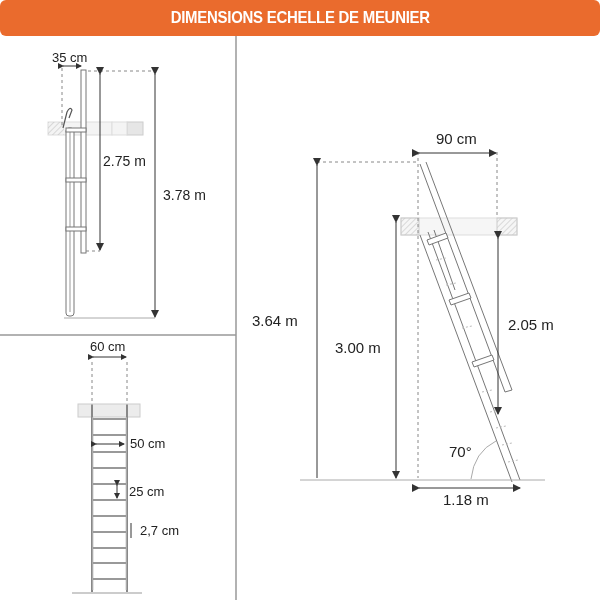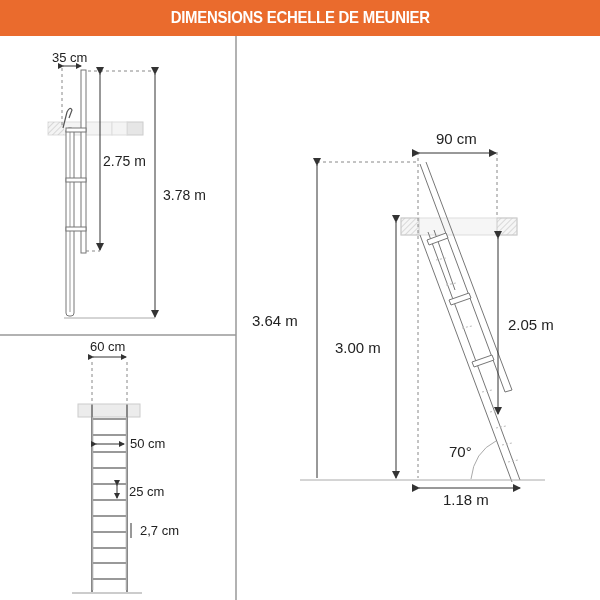--- a/index.html
+++ b/index.html
@@ -1,17 +1,17 @@
 <!DOCTYPE html>
 <html><head>
 <meta charset="utf-8">
 <style>
   html,body{margin:0;padding:0;background:#fff;}
   body{width:600px;height:600px;position:relative;overflow:hidden;font-family:"Liberation Sans",sans-serif;}
-  .header{position:absolute;left:0;top:0;width:600px;height:36px;background:#ea6b2d;display:flex;align-items:center;justify-content:center;}
+  .header{position:absolute;left:0;top:0;width:600px;height:36px;background:#ea6b2d;display:flex;align-items:center;justify-content:center;border-radius:6px;}
   .header-title{color:#fff;font-family:"Liberation Sans",sans-serif;font-weight:bold;font-size:17px;letter-spacing:-0.3px;transform:scaleX(0.88);}
   svg.diagram{position:absolute;left:0;top:0;}
   .lbl{font-family:"Liberation Sans",sans-serif;fill:#222;}
 </style>
 </head>
 <body>
 
 <div class="header">
   <span class="header-title">DIMENSIONS ECHELLE DE MEUNIER</span>
 </div>

